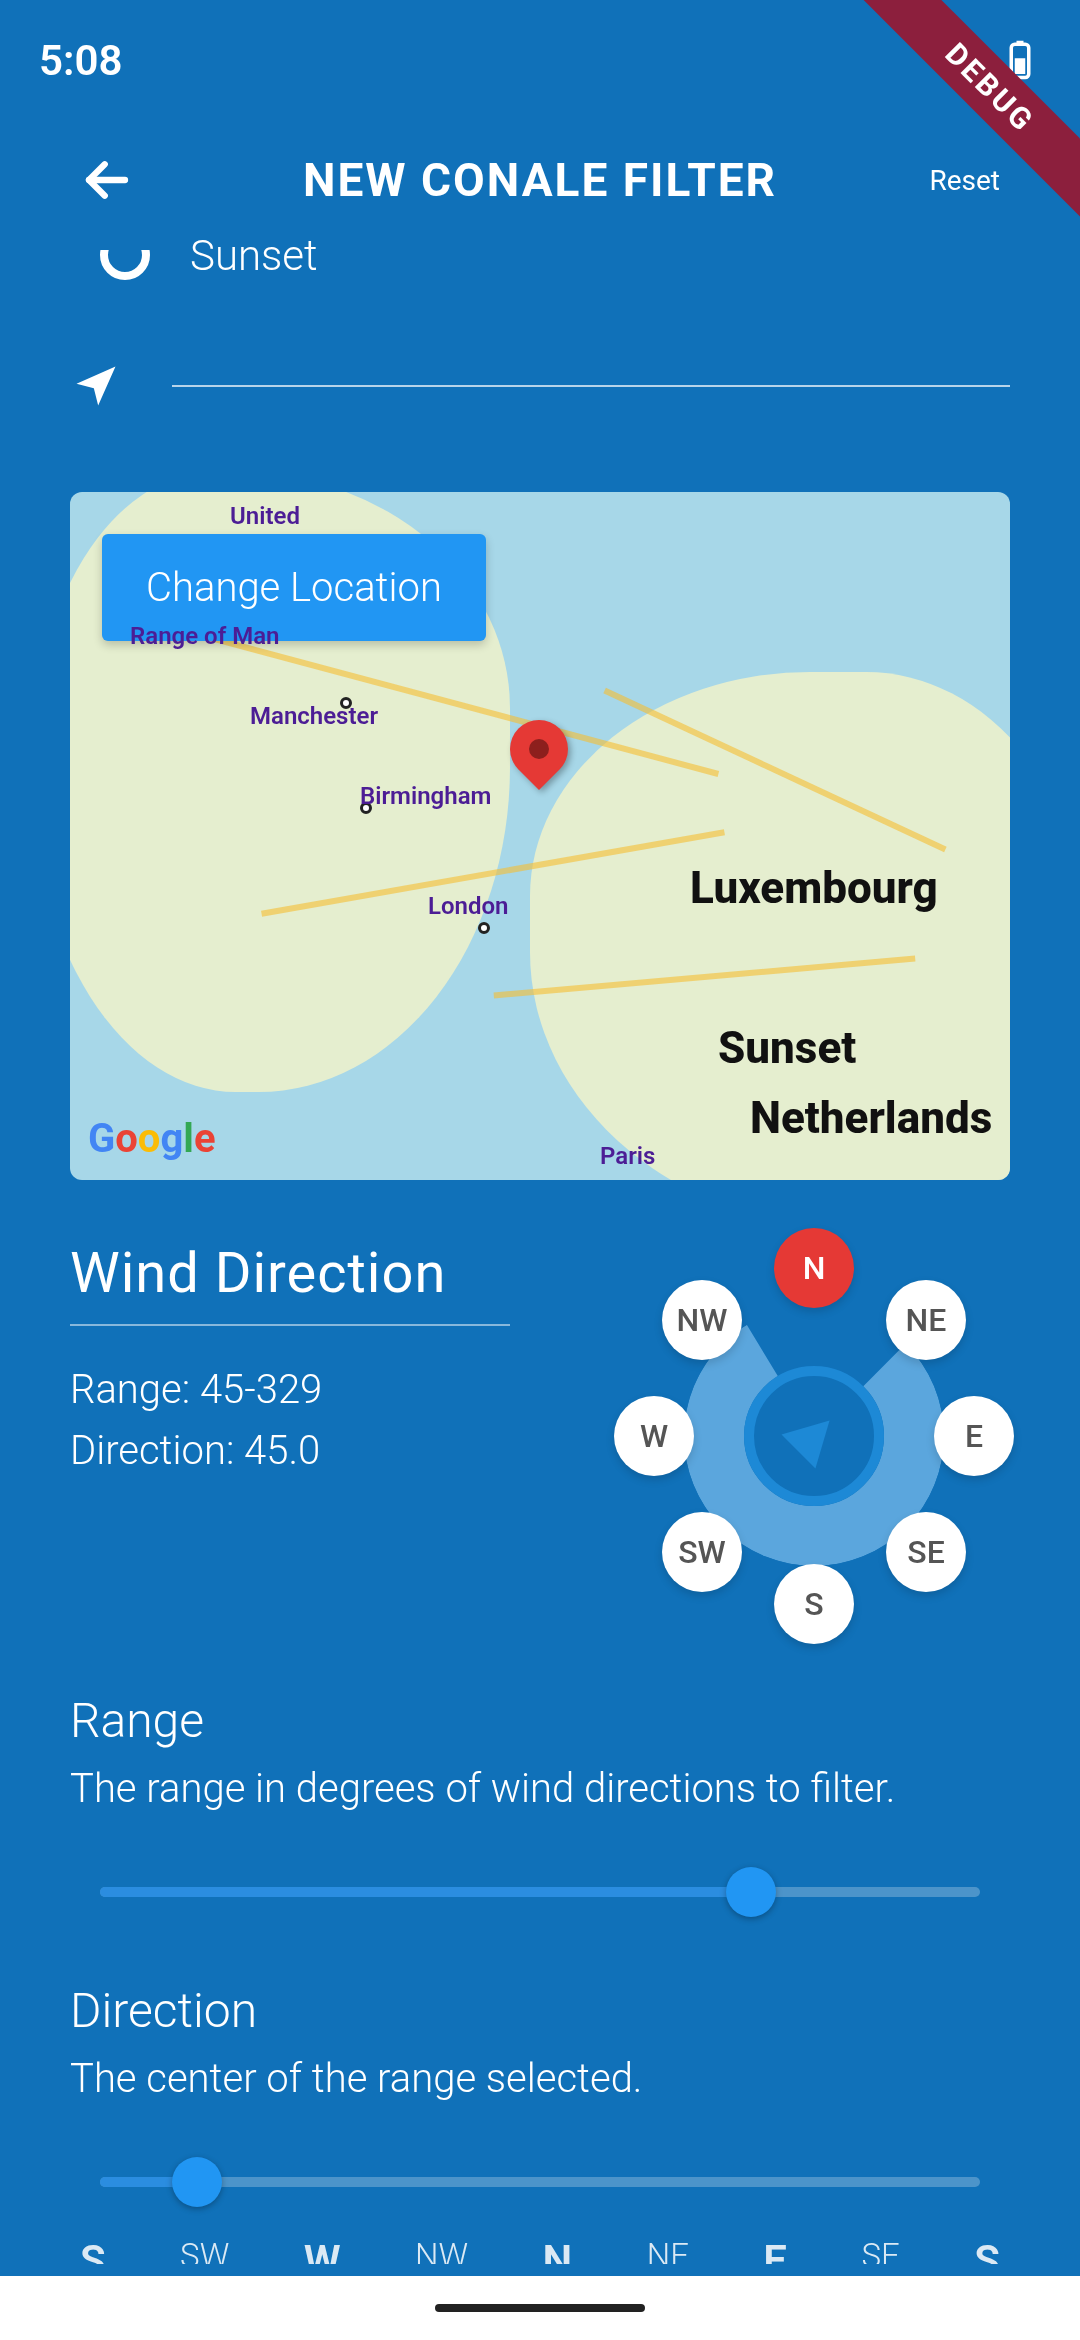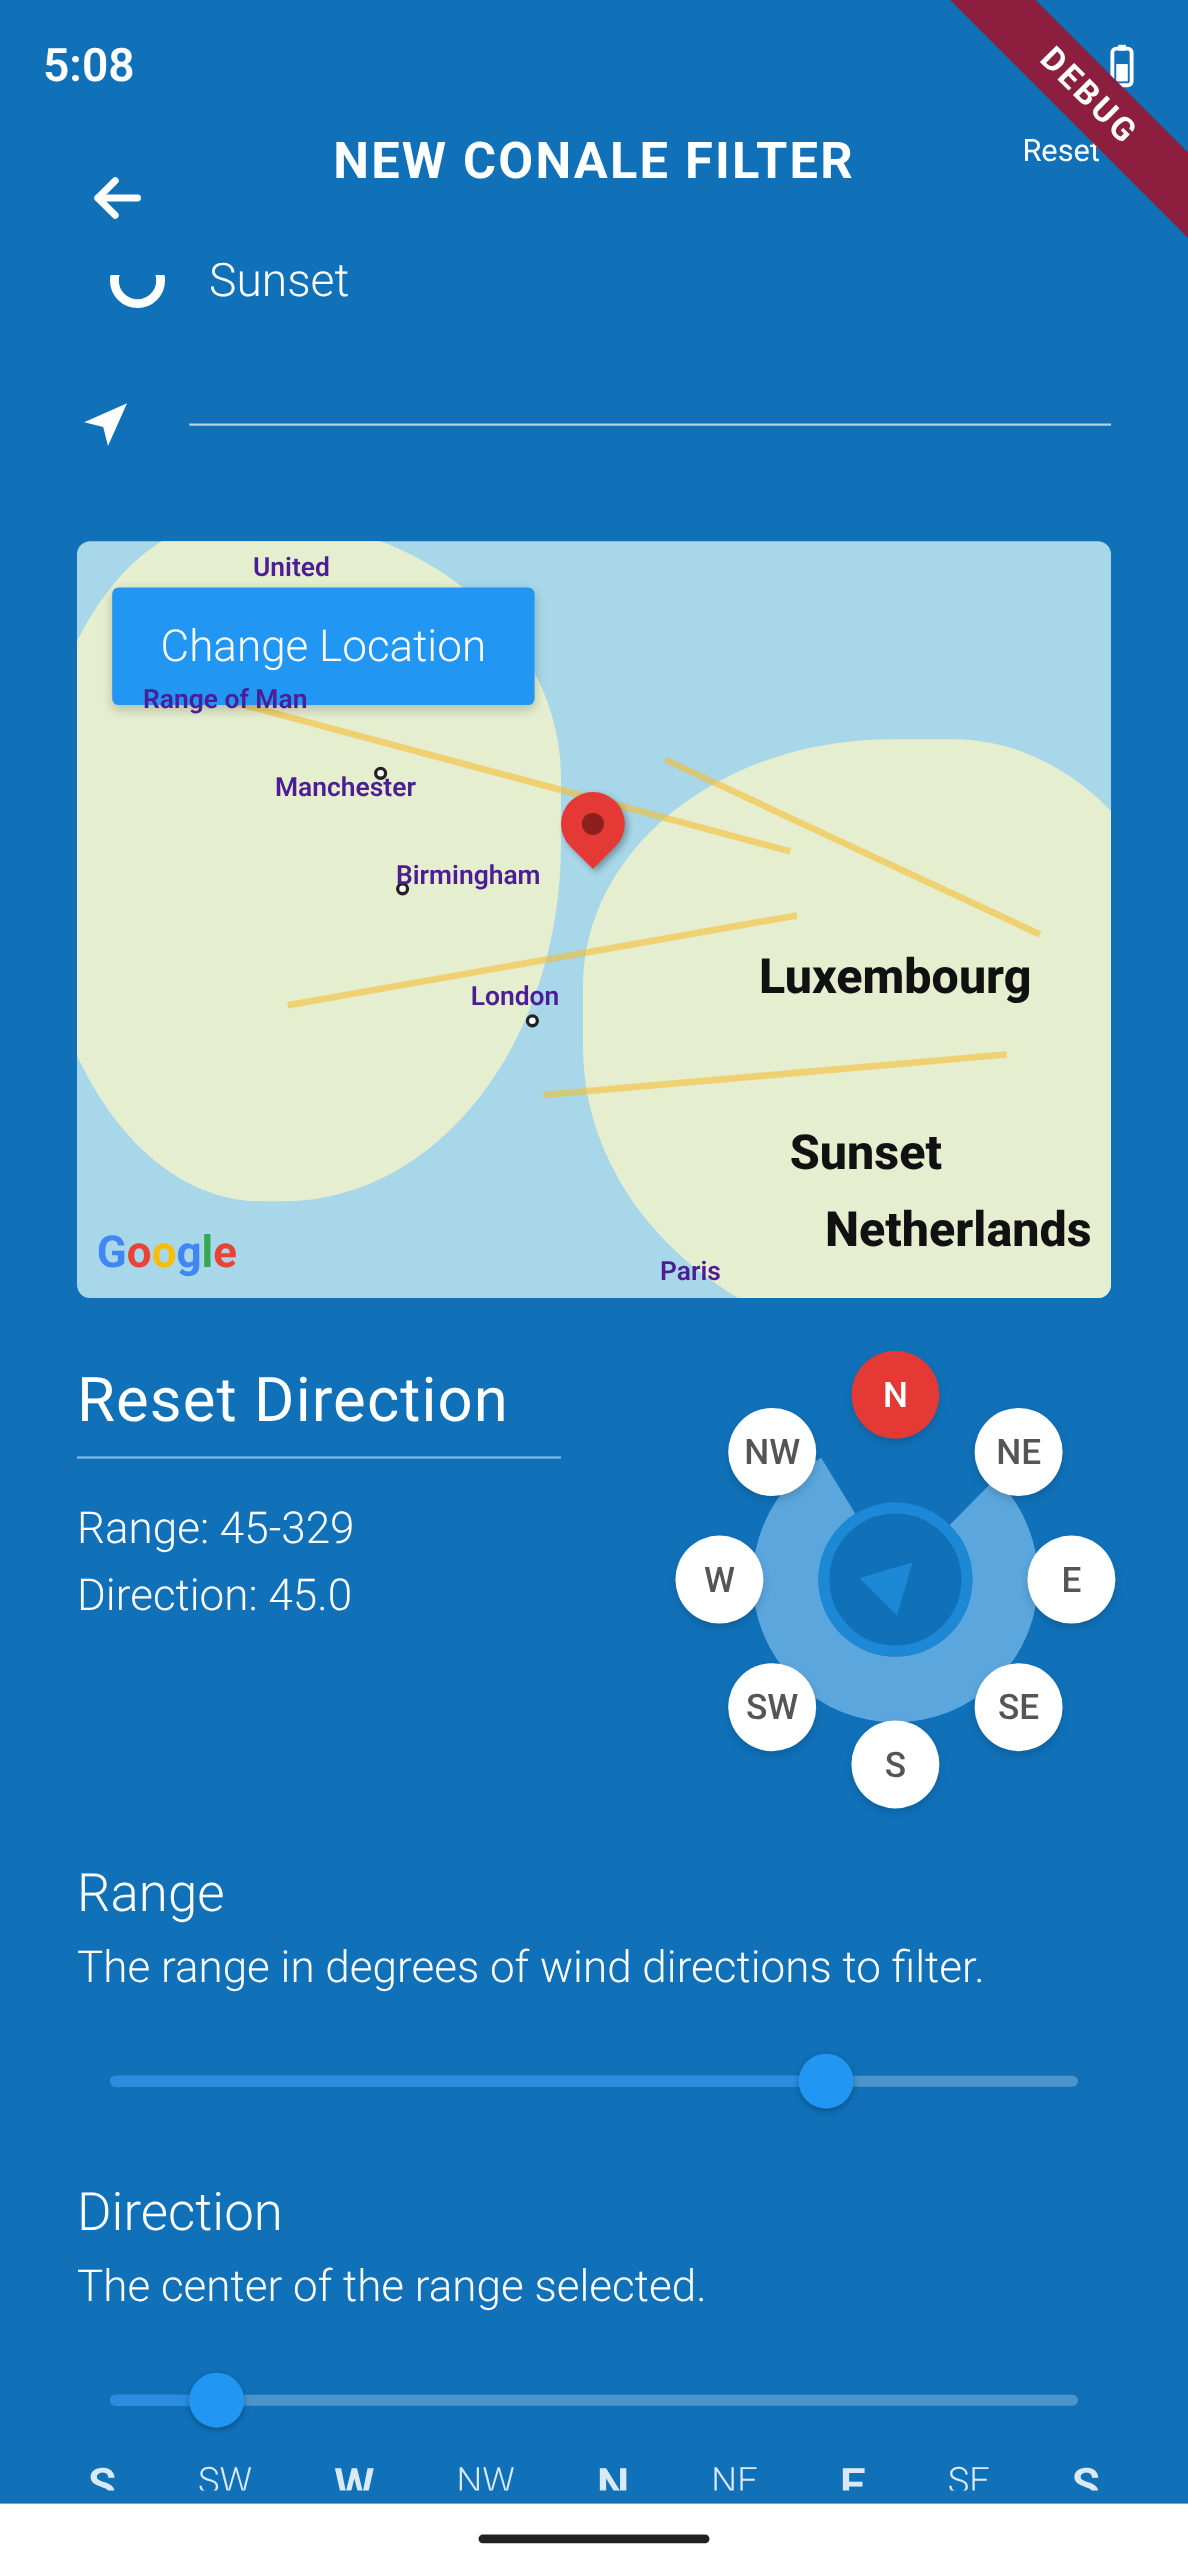--- a/index.html
+++ b/index.html
@@ -39,20 +39,21 @@
     font-size: 42px;
     font-weight: 600;
   }
   .status-right { display: flex; gap: 20px; align-items: center; }
   .wifi-icon, .batt-icon { width: 42px; height: 42px; }
 
   
   .app-bar {
     height: 120px;
     display: flex;
+    align-items: center;
     padding: 0 80px;
     position: relative;
     gap: 21px;
   }
   .app-title {
     position: absolute;
     left: 50%; transform: translateX(-50%);
     font-size: 46px;
     font-weight: 700;
     letter-spacing: 2px;
@@ -308,21 +309,21 @@
 
     <div class="pin">
         <div class="drop"></div>
       </div>
 
     <div class="google-logo"><span>G</span><span>o</span><span>o</span><span>g</span><span>l</span><span>e</span></div>
   </div>
 
   <div class="wind-row">
     <div class="wind-left">
-      <div class="wind-title">Reset Direction</div>
+      <div class="wind-title">Wind Direction</div>
       <div class="wind-sep"></div>
       <div class="wind-stat">Range: 45-329</div>
       <div class="wind-stat">Direction: 45.0</div>
     </div>
     <div class="compass">
       <svg class="arc-bg" viewBox="0 0 260 260">
         <circle cx="130" cy="130" r="100" fill="none" stroke="#5ba6dd" stroke-width="60" stroke-dasharray="495 133" stroke-dashoffset="-78" transform="rotate(-90 130 130)"></circle>
       </svg>
       <div class="center-ring">
         <div class="center-arrow"></div>

